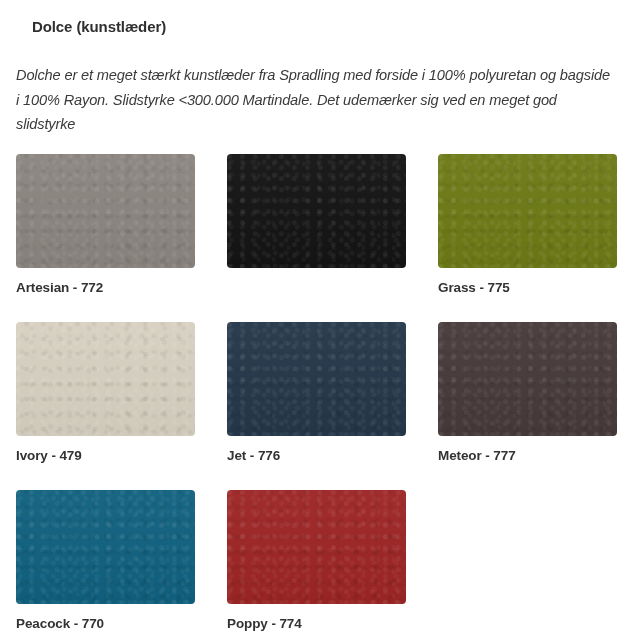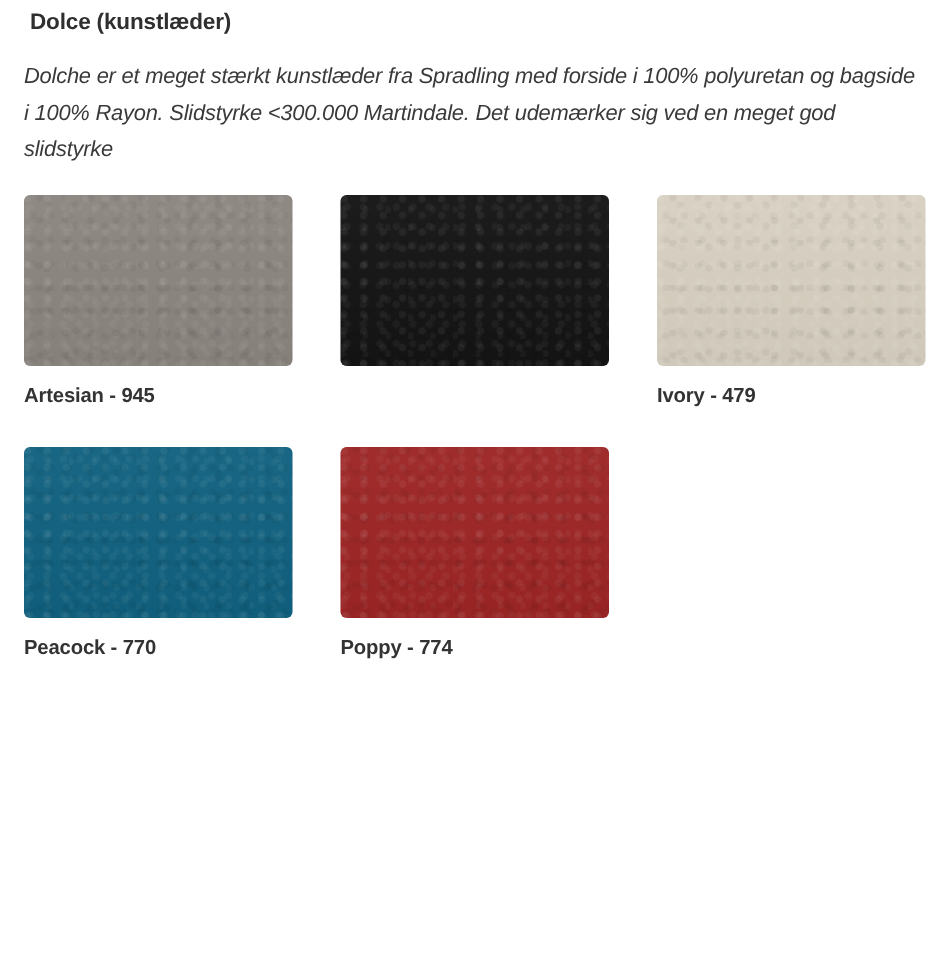--- a/index.html
+++ b/index.html
@@ -23,21 +23,21 @@
     box-sizing: border-box;
     padding: 0 16px;
   }
 
   
   .product-title {
     font-size: 15px;
     font-weight: bold;
     color: #2f2f2f;
     line-height: 20px;
-    margin: 4px;
+    margin: 16px;
     padding-top: 1px;
     letter-spacing: -0.1px;
   }
   .desc {
     font-size: 14.6px;
     line-height: 24.5px;
     color: #3a3a3a;
     margin: 0;
     letter-spacing: -0.15px;
     font-style: italic;
@@ -105,34 +105,46 @@
 
   <h2 class="product-title">Dolce (kunstlæder)</h2>
 
   <p class="desc first">Dolche er et meget stærkt kunstlæder fra Spradling med forside i 100% polyuretan og bagside i 100% Rayon. Slidstyrke &lt;300.000 Martindale. Det udemærker sig ved en meget god slidstyrke</p>
 
 
   <div class="swatch-grid">
 
     <div class="swatch-cell">
       <div class="swatch-chip" style="background-color: rgb(139, 133, 127);"></div>
-      <div class="swatch-label">Artesian - 945</div>
+      <div class="swatch-label">Artesian - 772</div>
     </div>
 
     <div class="swatch-cell">
       <div class="swatch-chip" style="background-color: rgb(20, 20, 20);"></div>
     </div>
 
+    <div class="swatch-cell">
+      <div class="swatch-chip" style="background-color: rgb(109, 122, 22);"></div>
+      <div class="swatch-label">Grass - 775</div>
+    </div>
 
     <div class="swatch-cell">
       <div class="swatch-chip" style="background-color: rgb(215, 208, 193);"></div>
       <div class="swatch-label">Ivory - 479</div>
     </div>
 
+    <div class="swatch-cell">
+      <div class="swatch-chip" style="background-color: rgb(36, 56, 74);"></div>
+      <div class="swatch-label">Jet - 776</div>
+    </div>
 
+    <div class="swatch-cell">
+      <div class="swatch-chip" style="background-color: rgb(71, 58, 59);"></div>
+      <div class="swatch-label">Meteor - 777</div>
+    </div>
 
     <div class="swatch-cell">
       <div class="swatch-chip" style="background-color: rgb(16, 97, 127);"></div>
       <div class="swatch-label">Peacock - 770</div>
     </div>
 
     <div class="swatch-cell">
       <div class="swatch-chip" style="background-color: rgb(157, 37, 37);"></div>
       <div class="swatch-label">Poppy - 774</div>
     </div>

